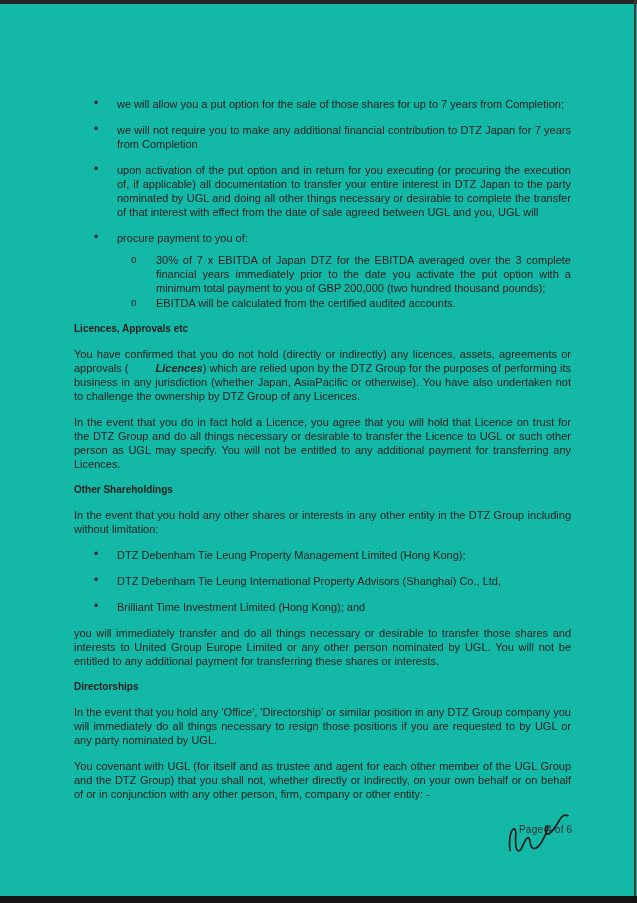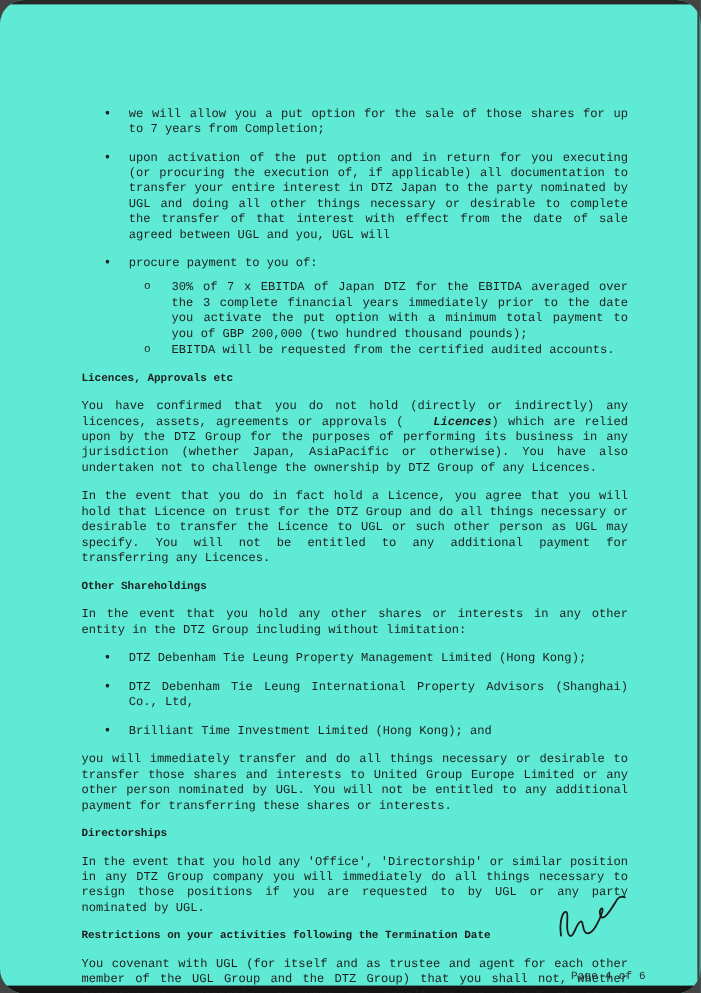--- a/index.html
+++ b/index.html
@@ -1,25 +1,24 @@
 <!DOCTYPE html>
 <html><head>
 <meta charset="utf-8">
 <style>
   * { margin:0; padding:0; box-sizing:border-box; }
   html,body { background:#444; }
   .page {
     position:relative;
     width:637px; height:903px;
     margin:0 auto;
-    background:#5eead4;
-    font-family:Liberation Mono, monospace;
+    background:#14b8a6;
+    font-family:Liberation Sans, sans-serif;
     color:#1e1e1e;
     overflow:hidden;
-    border-radius:22px;
   }
   .edge-top    { position:absolute; top:0; left:0; width:637px; height:4px; background:#262626; }
   .edge-bottom { position:absolute; bottom:0; left:0; width:637px; height:7px; background:#141414; }
   .edge-right  { position:absolute; top:0; right:1px; bottom:0; width:2px; background:#3d3d3d; }
   .content {
     position:absolute; left:74px; top:97px; width:497px;
     font-size:11px; line-height:14px;
   }
   .para { text-align:justify; margin-bottom:12px; }
   .heading { font-size:10px; font-weight:bold; margin:3px 0 11px 0; }
@@ -39,49 +38,52 @@
     margin-bottom:1px; text-align:justify;
   }
   ul.subs > li::before {
     content:"o"; position:absolute; left:14px; top:0; font-size:10px;
   }
 
   .sig {
     position:absolute; left:501px; top:806px; width:78px; height:58px;
   }
   .footer {
-    position:absolute; left:519px; top:883px;
+    position:absolute; left:519px; top:824px;
     font-size:10px; color:#2e2e2e; letter-spacing:0.2px;
   }
 </style>
 </head>
 <body>
 
 <div class="page">
   <div class="edge-top"></div>
   <div class="edge-right"></div>
   <div class="edge-bottom"></div>
 
   <div class="content">
 
     <ul class="bullets">
       <li>
         <span>we will allow you a put option for the sale of those shares for up to 7 years from Completion;</span>
       </li>
       <li>
+        <span>we will not require you to make any additional financial contribution to DTZ Japan for 7 years from Completion</span>
+      </li>
+      <li>
         <span>upon activation of the put option and in return for you executing (or procuring the execution of, if applicable) all documentation to transfer your entire interest in DTZ Japan to the party nominated by UGL and doing all other things necessary or desirable to complete the transfer of that interest with effect from the date of sale agreed between UGL and you, UGL will</span>
       </li>
       <li>
         <span>procure payment to you of:</span>
         <ul class="subs">
           <li>
             <span>30% of 7 x EBITDA of Japan DTZ for the EBITDA averaged over the 3 complete financial years immediately prior to the date you activate the put option with a minimum total payment to you of GBP 200,000 (two hundred thousand pounds);</span>
           </li>
           <li>
-            <span>EBITDA will be requested from the certified audited accounts.</span>
+            <span>EBITDA will be calculated from the certified audited accounts.</span>
           </li>
         </ul>
       </li>
     </ul>
 
     <div class="heading">Licences, Approvals etc</div>
     <p class="para"><span>You have confirmed that you do not hold (directly or indirectly) any licences, assets, agreements or approvals (</span><span class="term">Licences</span><span>) which are relied upon by the DTZ Group for the purposes of performing its business in any jurisdiction (whether Japan, AsiaPacific or otherwise).  You have also undertaken not to challenge the ownership by DTZ Group of any Licences.</span></p>
     <p class="para">In the event that you do in fact hold a Licence, you agree that you will hold that Licence on trust for the DTZ Group and do all things necessary or desirable to transfer the Licence to UGL or such other person as UGL may specify.  You will not be entitled to any additional payment for transferring any Licences.</p>
 
     <div class="heading">Other Shareholdings</div>
@@ -97,21 +99,20 @@
       <li>
         <span>Brilliant Time Investment Limited (Hong Kong); and</span>
       </li>
     </ul>
 
     <p class="para">you will immediately transfer and do all things necessary or desirable to transfer those shares and interests to United Group Europe Limited or any other person nominated by UGL.  You will not be entitled to any additional payment for transferring these shares or interests.</p>
 
     <div class="heading">Directorships</div>
     <p class="para">In the event that you hold any 'Office', 'Directorship' or similar position in any DTZ Group company you will immediately do all things necessary to resign those positions if you are requested to by UGL or any party nominated by UGL.</p>
 
-    <div class="heading">Restrictions on your activities following the Termination Date</div>
     <p class="para">You covenant with UGL (for itself and as trustee and agent for each other member of the UGL Group and the DTZ Group) that you shall not, whether directly or indirectly, on your own behalf or on behalf of or in conjunction with any other person, firm, company or other entity: -</p>
   </div>
 
   <svg class="sig" viewBox="0 0 80 60">
     <path d="M9 46 C7 32 11 22 14 24 C17 26 12 42 17 46 C21 49 23 35 27 33 C31 31 28 44 34 44 C39 44 45 33 48 23 C49 18 44 21 46 27 C48 33 54 25 60 15 C62 11 65 8 69 10" fill="none" stroke="#1b1b1b" stroke-width="1.7" stroke-linecap="round"></path>
   </svg>
 
   <div class="footer">Page 4 of 6</div>
 </div>
 

